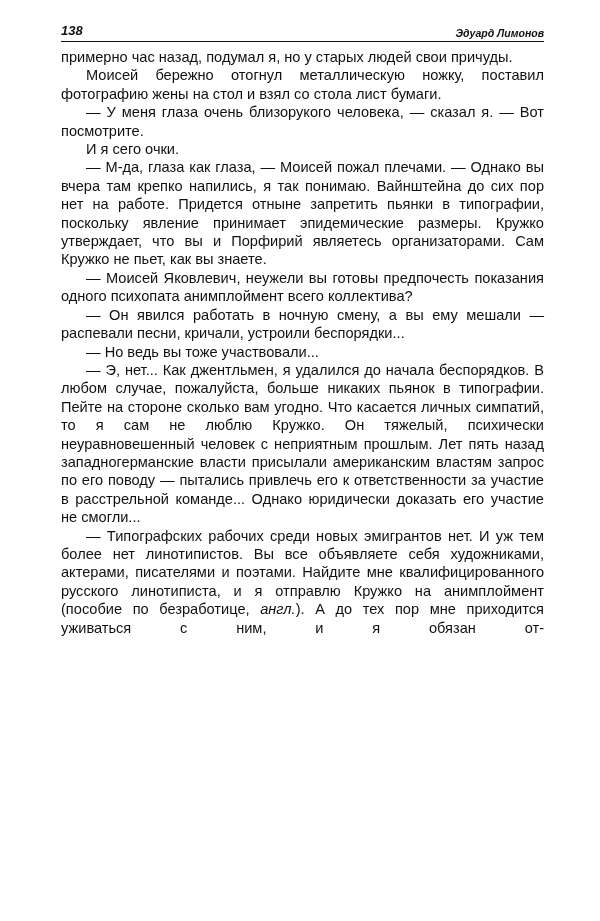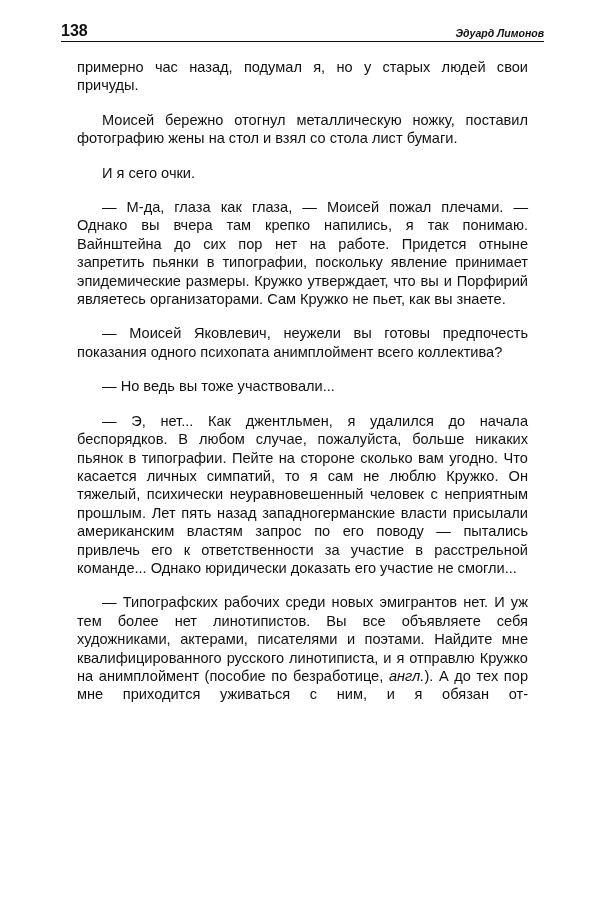--- a/index.html
+++ b/index.html
@@ -5,39 +5,41 @@
   html, body { margin: 0; padding: 0; background: #ffffff; }
   body { width: 600px; height: 921px; position: relative; overflow: hidden; }
   .page {
     position: absolute; left: 61px; top: 20px; width: 483px;
     font-family: "Liberation Sans", sans-serif; color: #111;
   }
   .header {
     display: flex; justify-content: space-between; align-items: flex-end;
     border-bottom: 1.5px solid #111; padding-bottom: 1px; height: 20px;
   }
-  .page-num { font-weight: bold; font-size: 16px; line-height: 18px; }
+  .page-num { font-weight: bold; font-size: 13px; line-height: 18px; font-style: italic; }
   .running-title { font-style: italic; font-weight: bold; font-size: 10.5px; line-height: 14px; margin-top: 46px; }
   .body { margin-top: 6px; font-size: 14.6px; line-height: 18.4px; text-align: justify; }
-  .p { margin: 16px; text-indent: 25px; hyphens: manual; }
+  .p { margin: 0; text-indent: 25px; hyphens: manual; }
   .p.noindent { text-indent: 0; }
   .p:last-child { text-align-last: justify; }
   em { font-style: italic; }
 </style>
 </head>
 <body>
 
 <div class="page">
   <div class="header">
     <span class="page-num">138</span>
     <span class="running-title">Эдуард Лимонов</span>
   </div>
   <div class="body">
     <p class="p noindent">примерно час назад, подумал я, но у старых людей свои причуды.</p>
     <p class="p">Моисей бережно отогнул металлическую ножку, поставил фотографию жены на стол и взял со стола лист бумаги.</p>
+    <p class="p">— У меня глаза очень близорукого человека, — сказал я. — Вот посмотрите.</p>
     <p class="p">И я сего очки.</p>
     <p class="p">— М-да, глаза как глаза, — Моисей пожал плечами. — Однако вы вчера там крепко напились, я так понимаю. Вайнштейна до сих пор нет на работе. Придется отныне запретить пьянки в типографии, поскольку явление принимает эпидемические размеры. Кружко утверждает, что вы и Порфирий являетесь организаторами. Сам Кружко не пьет, как вы знаете.</p>
     <p class="p">— Моисей Яковлевич, неужели вы готовы предпочесть показания одного психопата анимплоймент всего коллектива?</p>
+    <p class="p">— Он явился работать в ночную смену, а вы ему мешали — распевали песни, кричали, устроили беспорядки...</p>
     <p class="p">— Но ведь вы тоже участвовали...</p>
     <p class="p">— Э, нет... Как джентльмен, я удалился до начала беспорядков. В любом случае, пожалуйста, больше никаких пьянок в типографии. Пейте на стороне сколько вам угодно. Что касается личных симпатий, то я сам не люблю Кружко. Он тяжелый, психически неуравновешенный человек с неприятным прошлым. Лет пять назад западногерманские власти присылали американским властям запрос по его поводу — пытались привлечь его к ответственности за участие в расстрельной команде... Однако юридически доказать его участие не смогли...</p>
     <p class="p"><span>— Типографских рабочих среди новых эмигрантов нет. И уж тем более нет линотипистов. Вы все объявляете себя художниками, актерами, писателями и поэтами. Найдите мне квалифицированного русского линотиписта, и я отправлю Кружко на анимплоймент (пособие по безработице, </span><em>англ.</em><span>). А до тех пор мне приходится уживаться с ним, и я обязан от-</span></p>
   </div>
 </div>
 
 </body></html>

